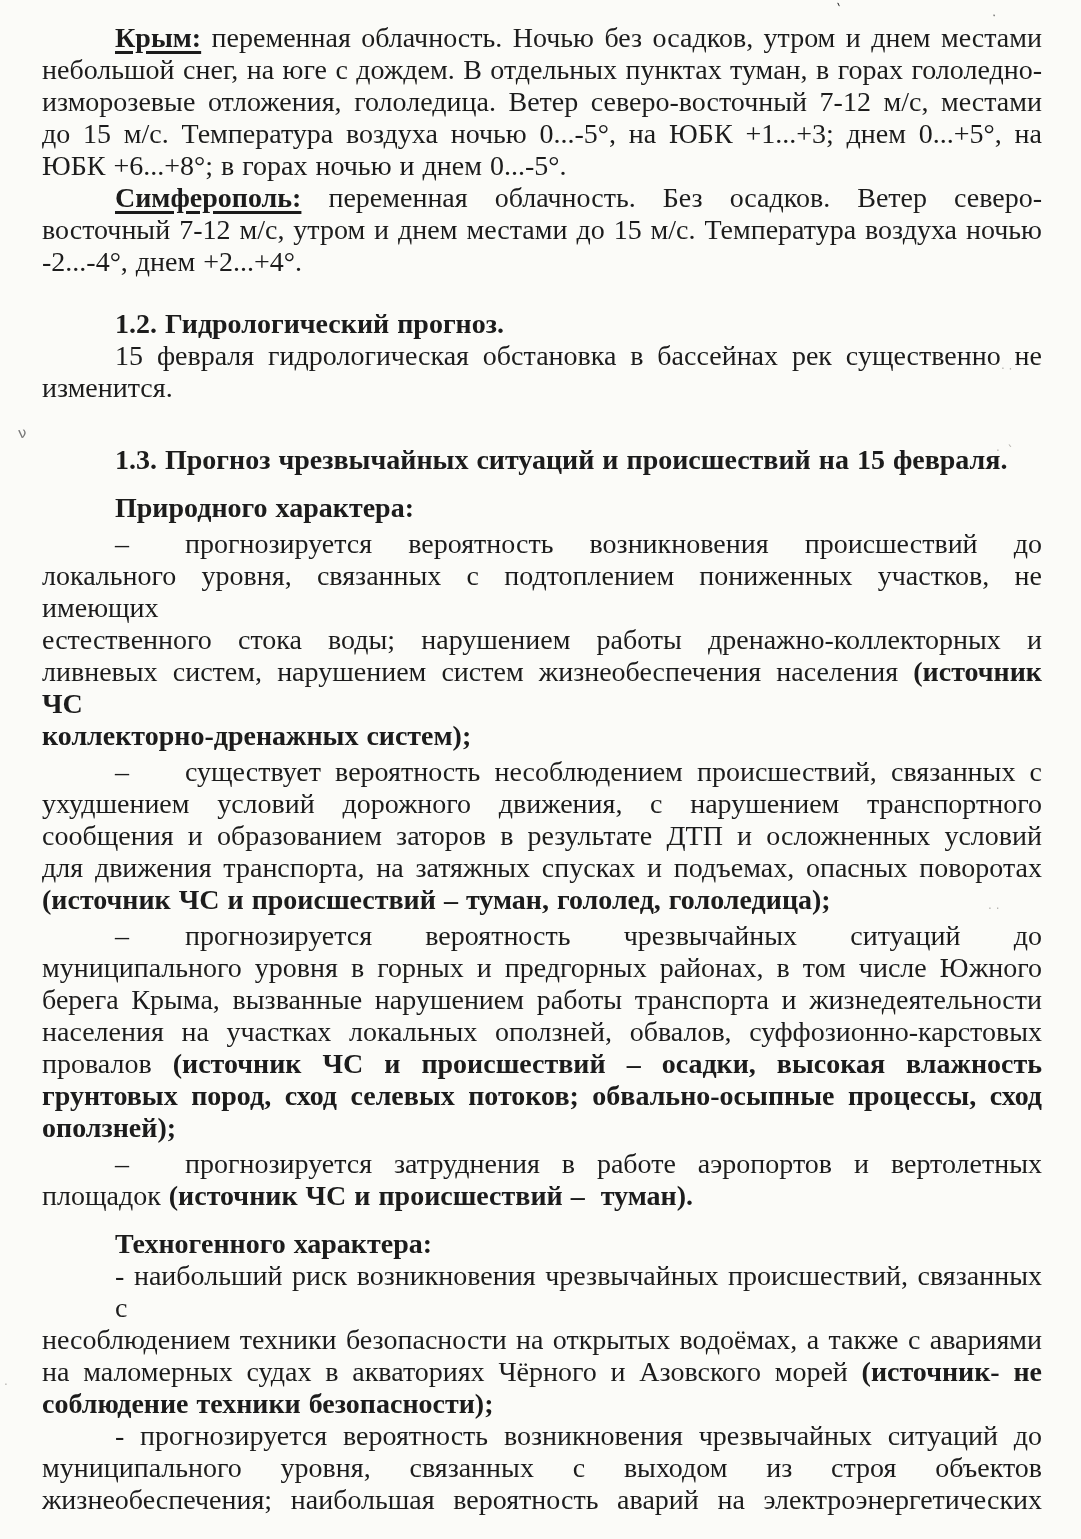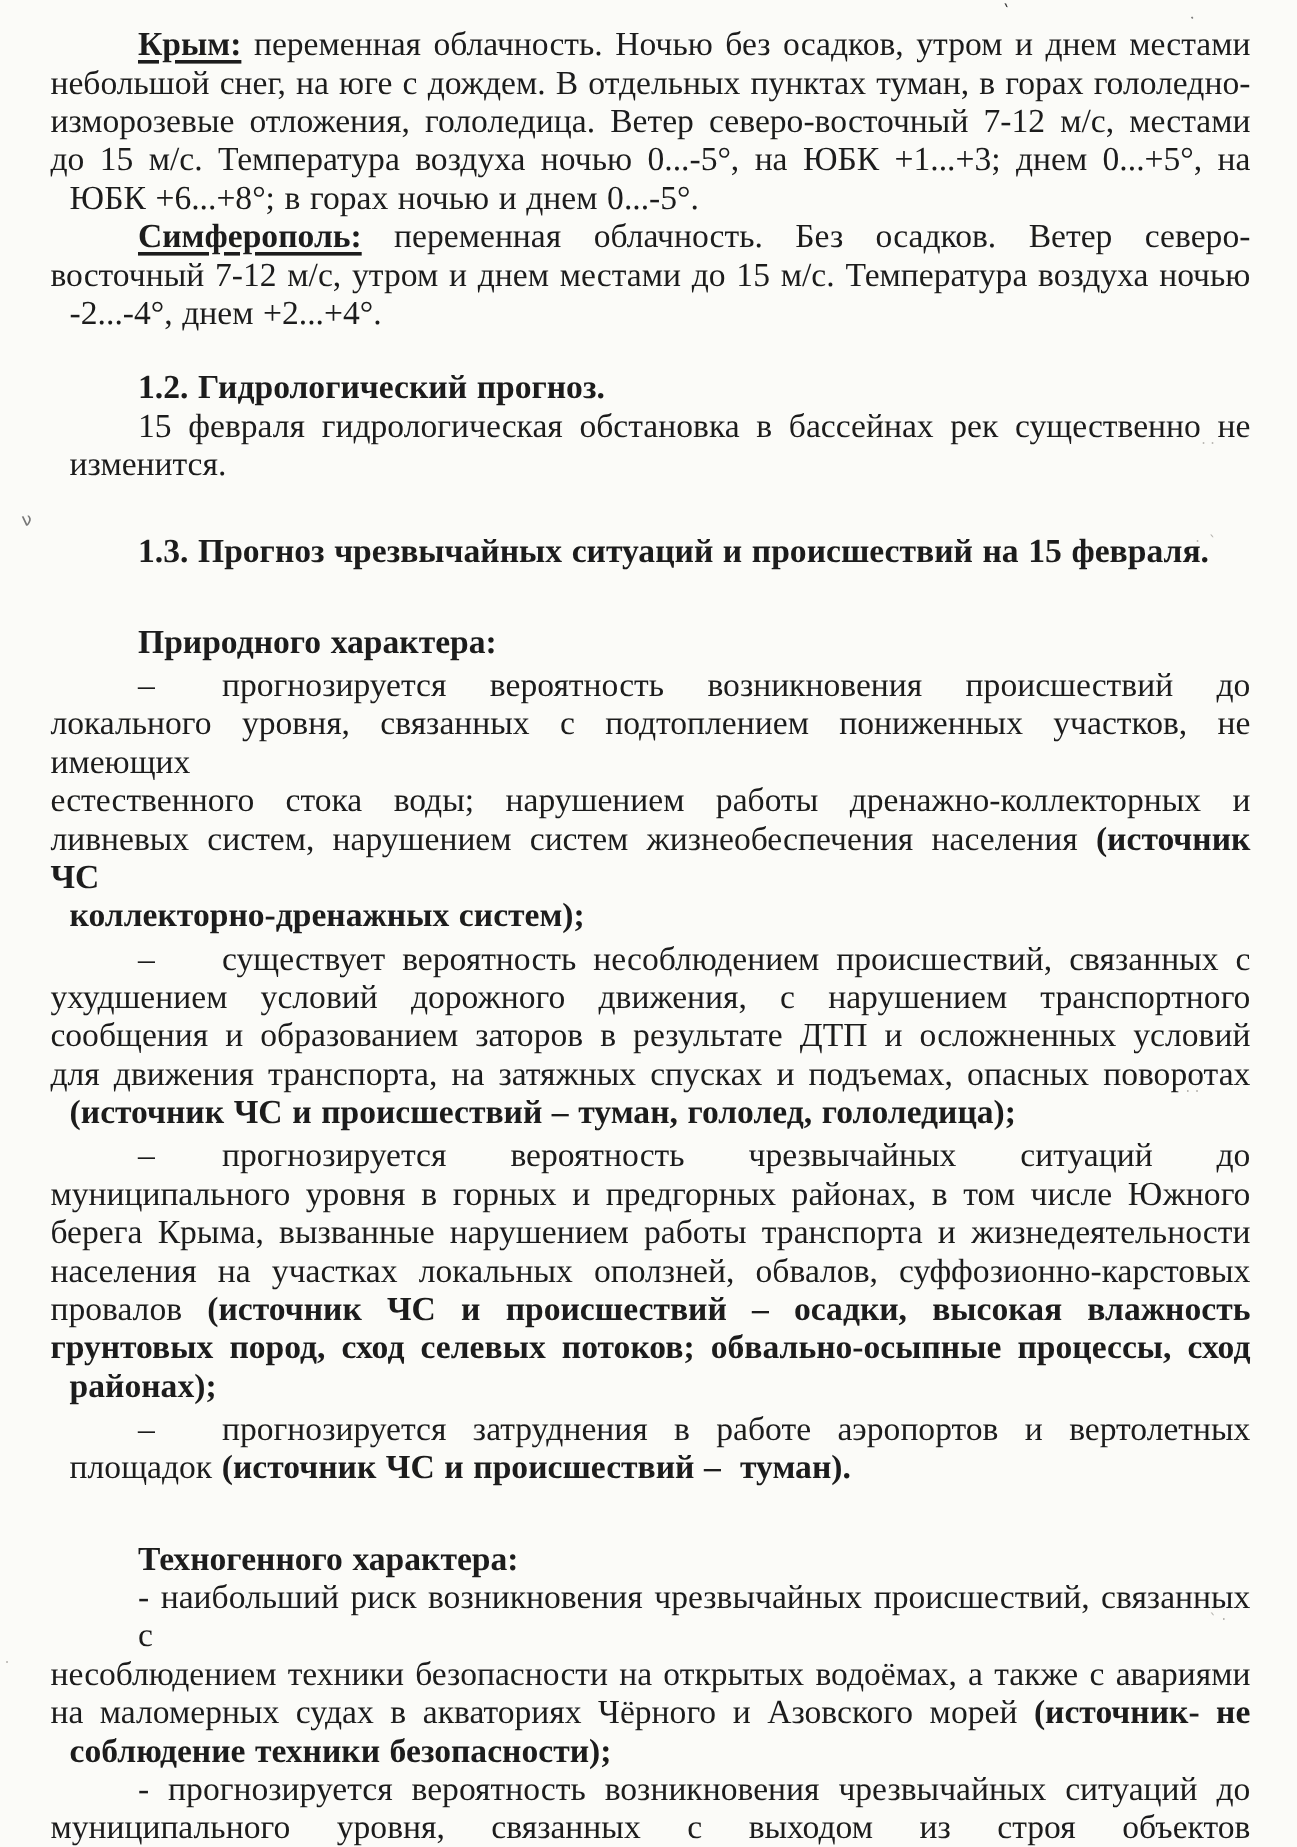--- a/index.html
+++ b/index.html
@@ -18,28 +18,28 @@
   }
   .block { margin:0; }
   .ln {
     font-size:28px;
     line-height:32px;
     text-align:justify;
     text-align-last:justify;
     word-spacing:1px;
   }
   .ln.first { padding-left:73px; }
-  .ln.last  { text-align-last:left;margin-left:16px; }
+  .ln.last  { text-align-last:left; }
   .ln.left  { text-align:center; text-align-last:left; }
   .dash { display:inline-block; width:70px; }
   .b { font-weight:bold; }
   .u { text-decoration:underline; text-decoration-thickness:2.5px; text-underline-offset:4px; }
   .mt30 { margin-top:30px; }
   .mt26 { margin-top:40px; }
-  .mt32 { margin-top:44px; }
+  .mt32 { margin-top:16px; }
   .mt4  { margin-top:4px; }
   
   .speck {
     position:absolute;
     font-family:"DejaVu Sans",sans-serif;
     color:#777;
     pointer-events:none;
   }
   .speck.dark { color:#333; }
   .speck.faint { color:#b5b3ae; }
@@ -88,21 +88,21 @@
         <div class="ln"><span>для движения транспорта, на затяжных спусках и подъемах, опасных поворотах</span></div>
         <div class="ln last"><span class="b">(источник ЧС и происшествий – туман, гололед, гололедица);</span></div>
       </div>
       <div class="block mt4">
         <div class="ln first"><span class="dash">–</span><span>прогнозируется вероятность чрезвычайных ситуаций до</span></div>
         <div class="ln"><span>муниципального уровня в горных и предгорных районах, в том числе Южного</span></div>
         <div class="ln"><span>берега Крыма, вызванные нарушением работы транспорта и жизнедеятельности</span></div>
         <div class="ln"><span>населения на участках локальных оползней, обвалов, суффозионно-карстовых</span></div>
         <div class="ln"><span>провалов </span><span class="b">(источник ЧС и происшествий – осадки, высокая влажность</span></div>
         <div class="ln"><span class="b">грунтовых пород, сход селевых потоков; обвально-осыпные процессы, сход</span></div>
-        <div class="ln last"><span class="b">районах);</span></div>
+        <div class="ln last"><span class="b">оползней);</span></div>
       </div>
       <div class="block mt4">
         <div class="ln first"><span class="dash">–</span><span>прогнозируется затруднения в работе аэропортов и вертолетных</span></div>
         <div class="ln last"><span>площадок </span><span class="b">(источник ЧС и происшествий –&nbsp; туман).</span></div>
       </div>
       <div class="block mt32">
         <div class="ln first left"><span class="b">Техногенного характера:</span></div>
       </div>
       <div class="block">
         <div class="ln first"><span>- наибольший риск возникновения чрезвычайных происшествий, связанных с</span></div>

